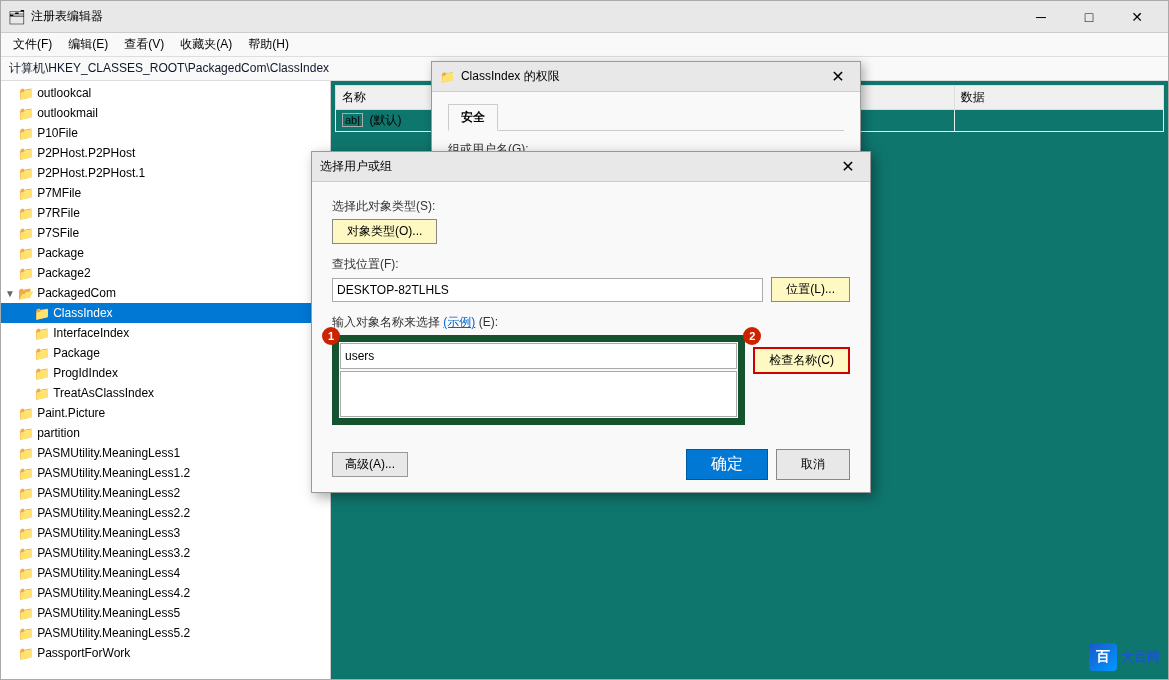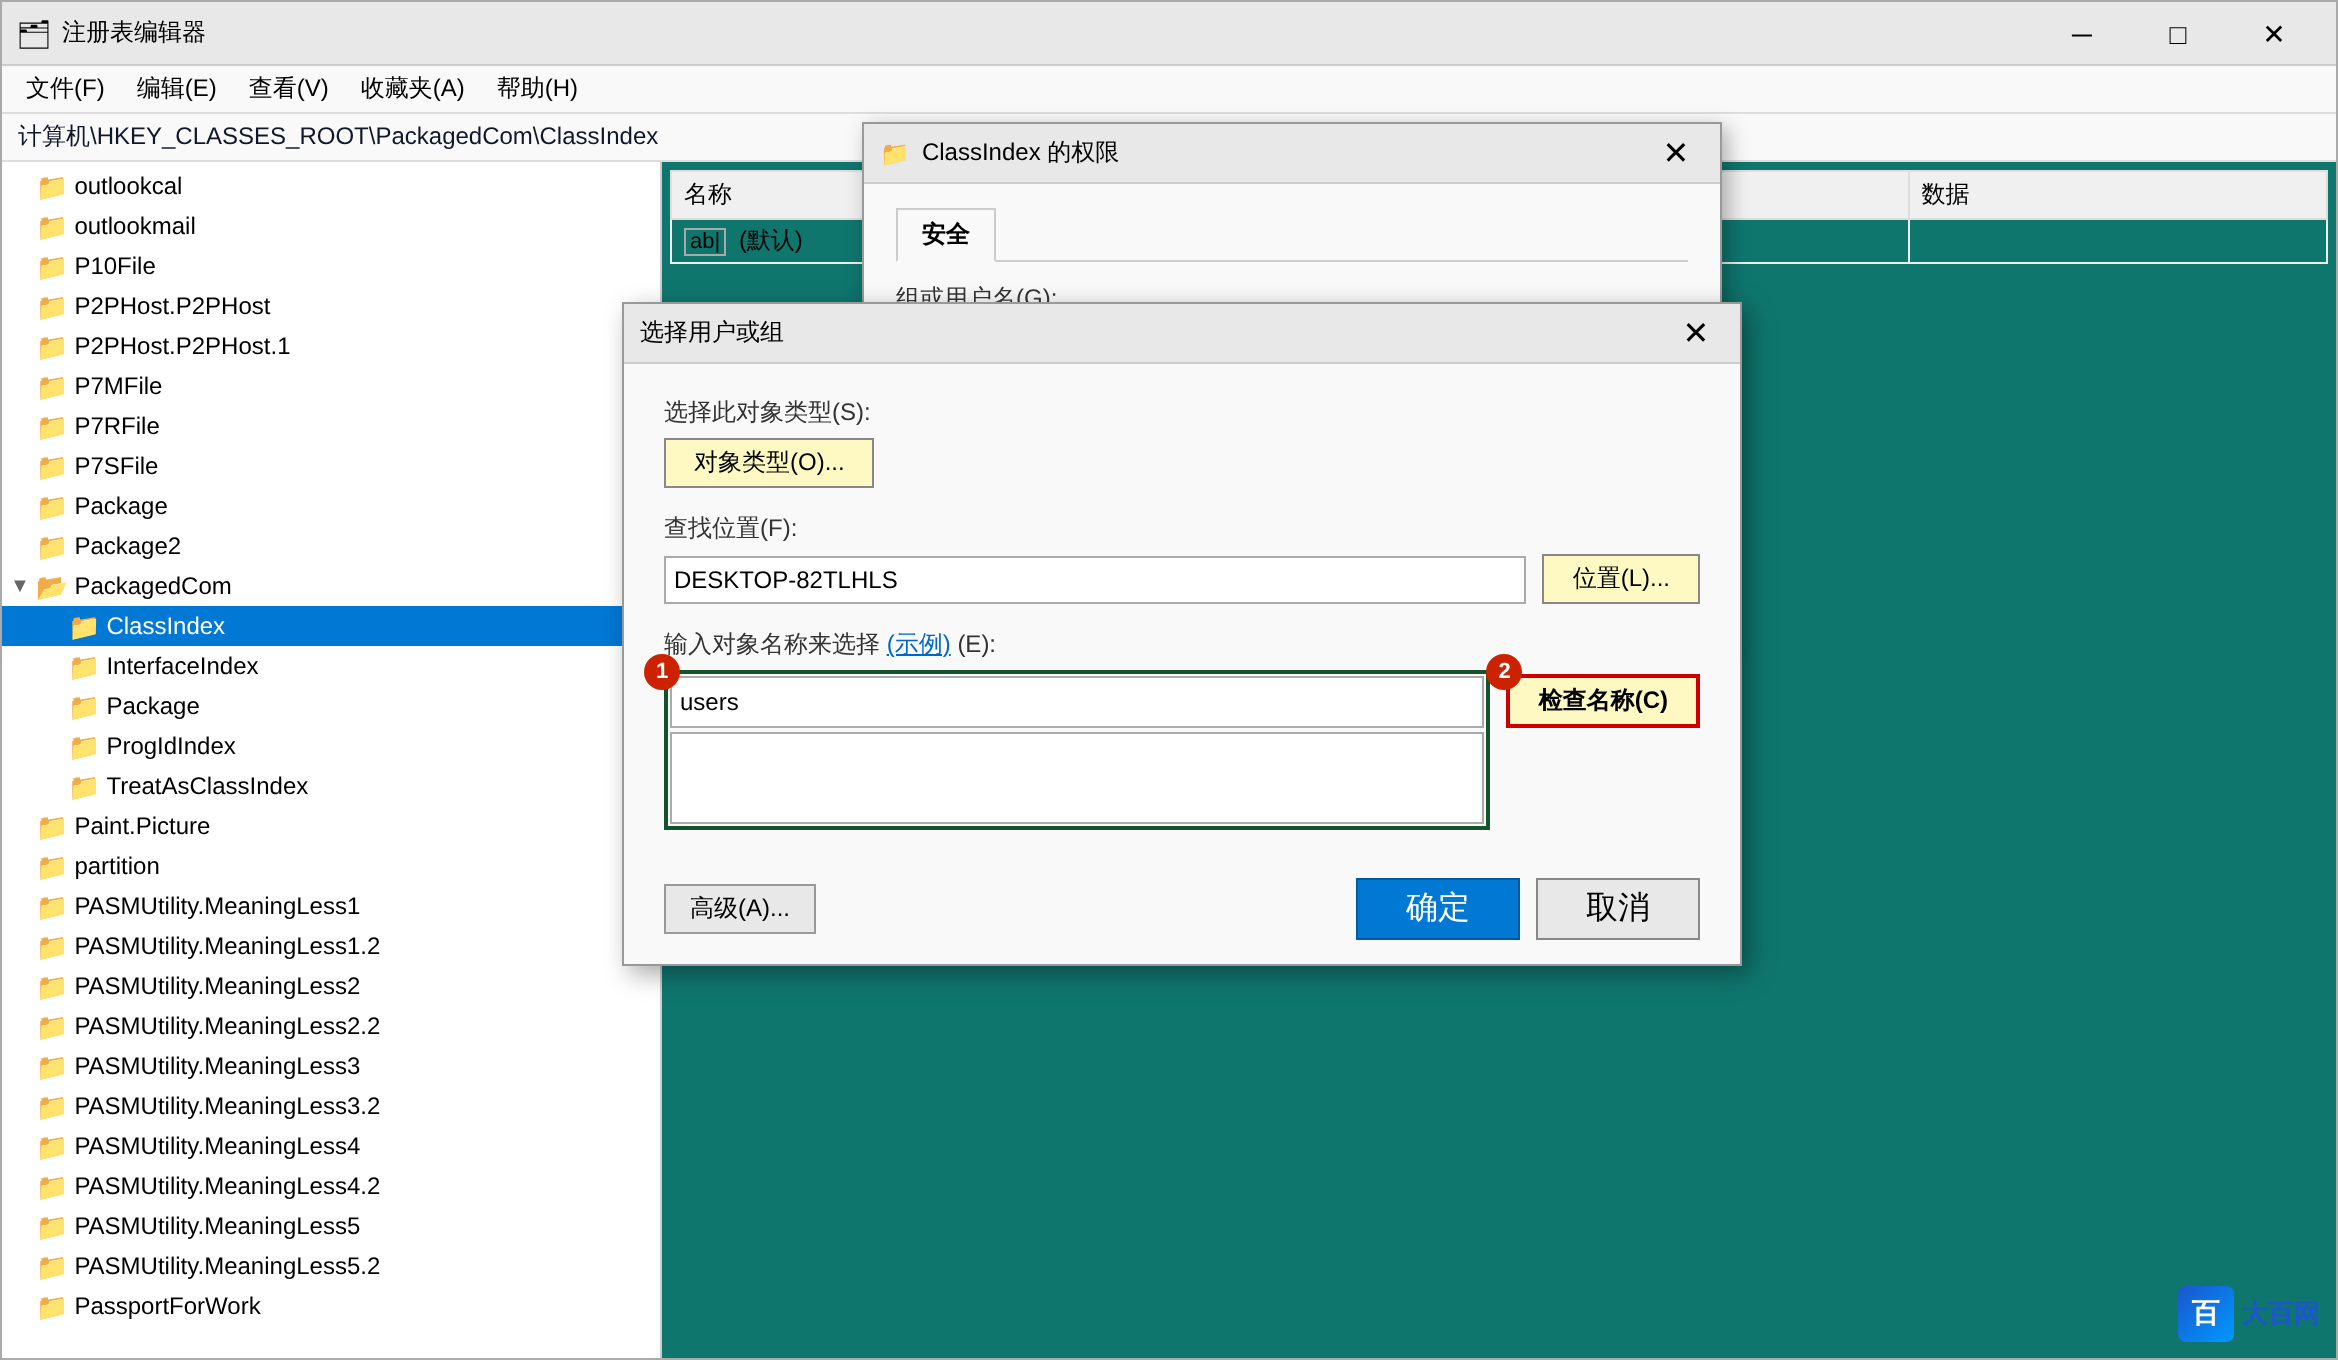--- a/index.html
+++ b/index.html
@@ -324,21 +324,21 @@
       background: #0078d4;
       color: white;
       border: 1px solid #005a9e;
       font-size: 16px;
       cursor: pointer;
     }
     .btn-cancel {
       padding: 4px 24px;
       background: #e8e8e8;
       border: 1px solid #888;
-      font-size: 16px;
+      font-size: 12px;
       cursor: pointer;
     }
 
     
     .watermark {
       position: absolute;
       bottom: 8px;
       right: 8px;
       display: flex;
       align-items: center;
@@ -612,28 +612,28 @@
 
       <div class="field-label-block">
         <span>输入对象名称来选择</span>
         <span class="link-text">(示例)</span>
         <span>(E):</span>
       </div>
 
       <div style="position:relative; display:flex; gap:8px; align-items:flex-start;">
         <div style="position:relative; flex:1;">
           <span class="badge" style="top: -8px; left: -10px; z-index:30;">1</span>
-          <div style="border:2px solid #14532d; padding:1px;">
+          <div style="border:7px solid #14532d; padding:1px;">
             <input type="text" style="width: 100%; height: 26px; border: 1px solid rgb(170, 170, 170); padding: 0px 4px; font-size: 12px; box-sizing: border-box;" value="users">
             <div style="width:100%; height:46px; border:1px solid #aaa; margin-top:2px; background:white;"></div>
           </div>
         </div>
         <div style="position:relative;">
           <span class="badge" style="top: -8px; left: -10px; z-index:30;">2</span>
-          <button class="right-btn btn-highlighted" style="margin-top:2px; border:2px solid #cc0000;font-weight:bold;">检查名称(C)</button>
+          <button class="right-btn btn-highlighted" style="margin-top:12px; border:2px solid #cc0000;">检查名称(C)</button>
         </div>
       </div>
 
     </div>
 
     <div class="dialog-footer">
       <div class="footer-left">
         <button class="small-btn">高级(A)...</button>
       </div>
       <div class="footer-right">

